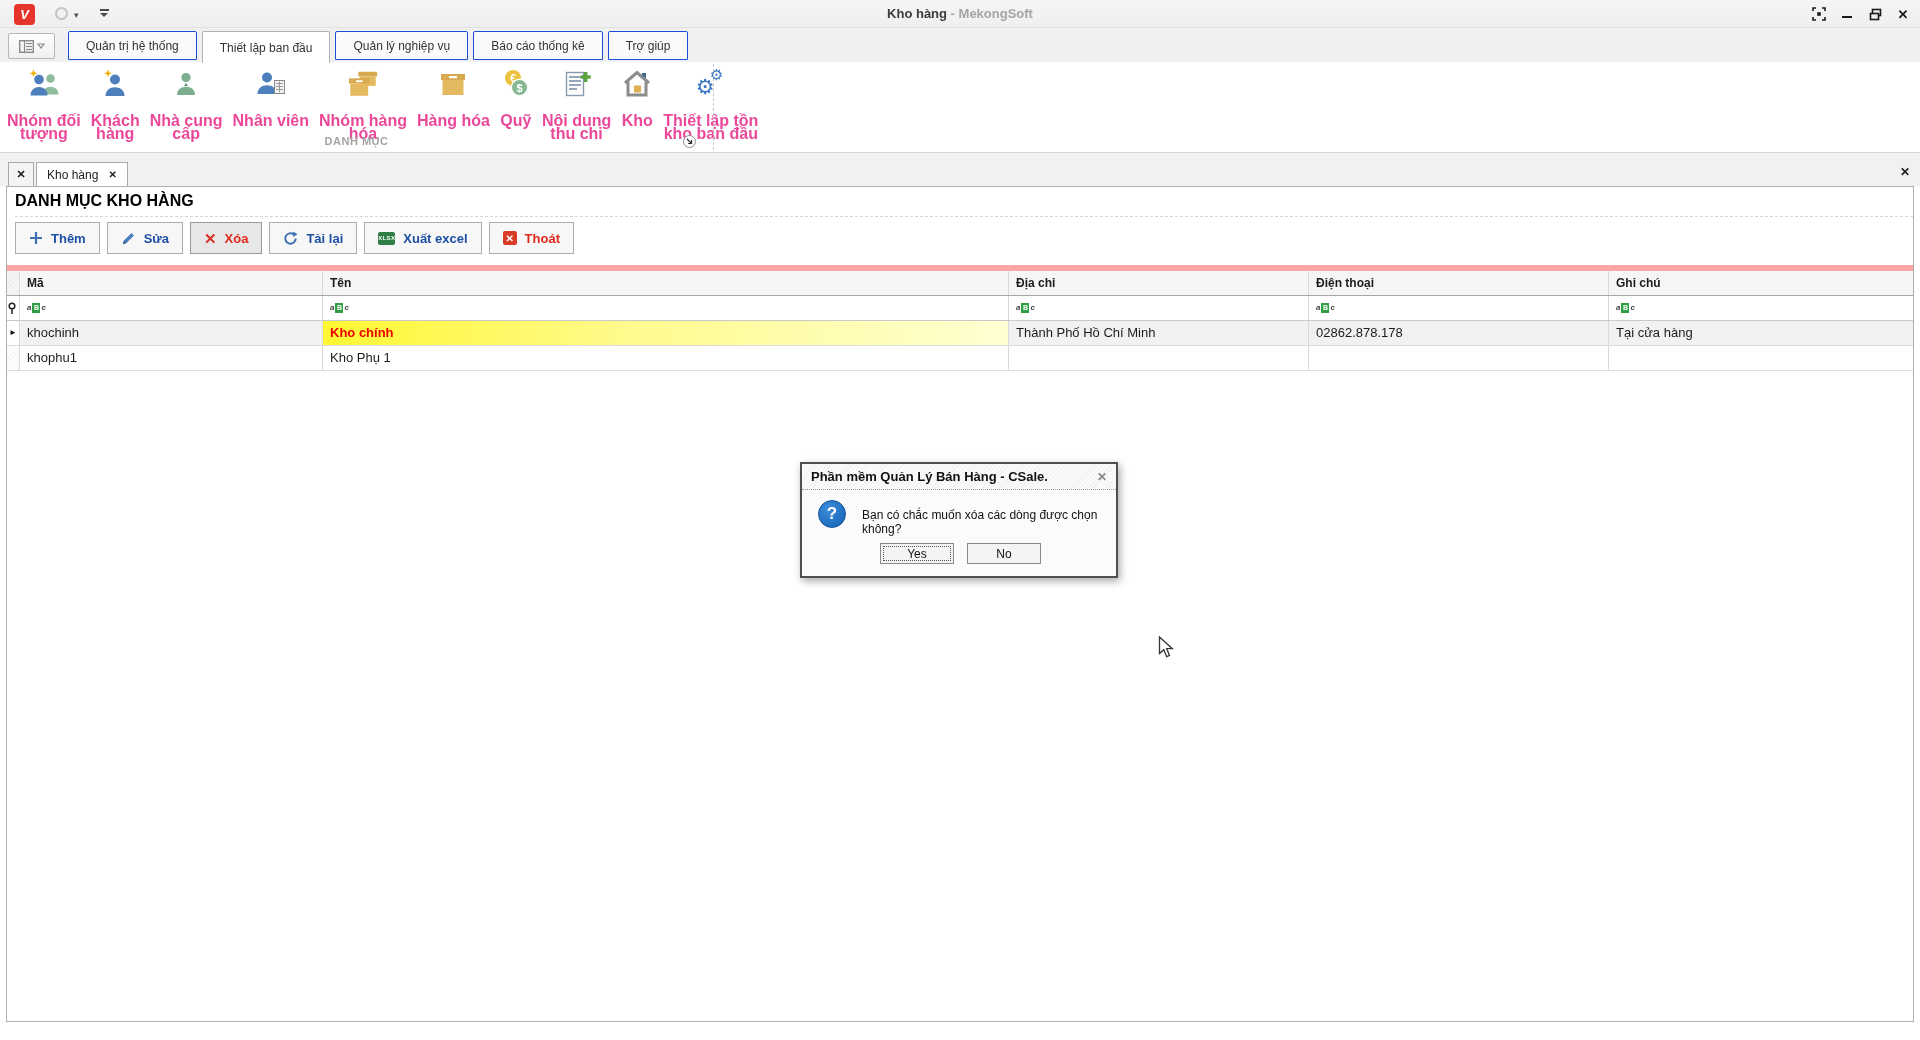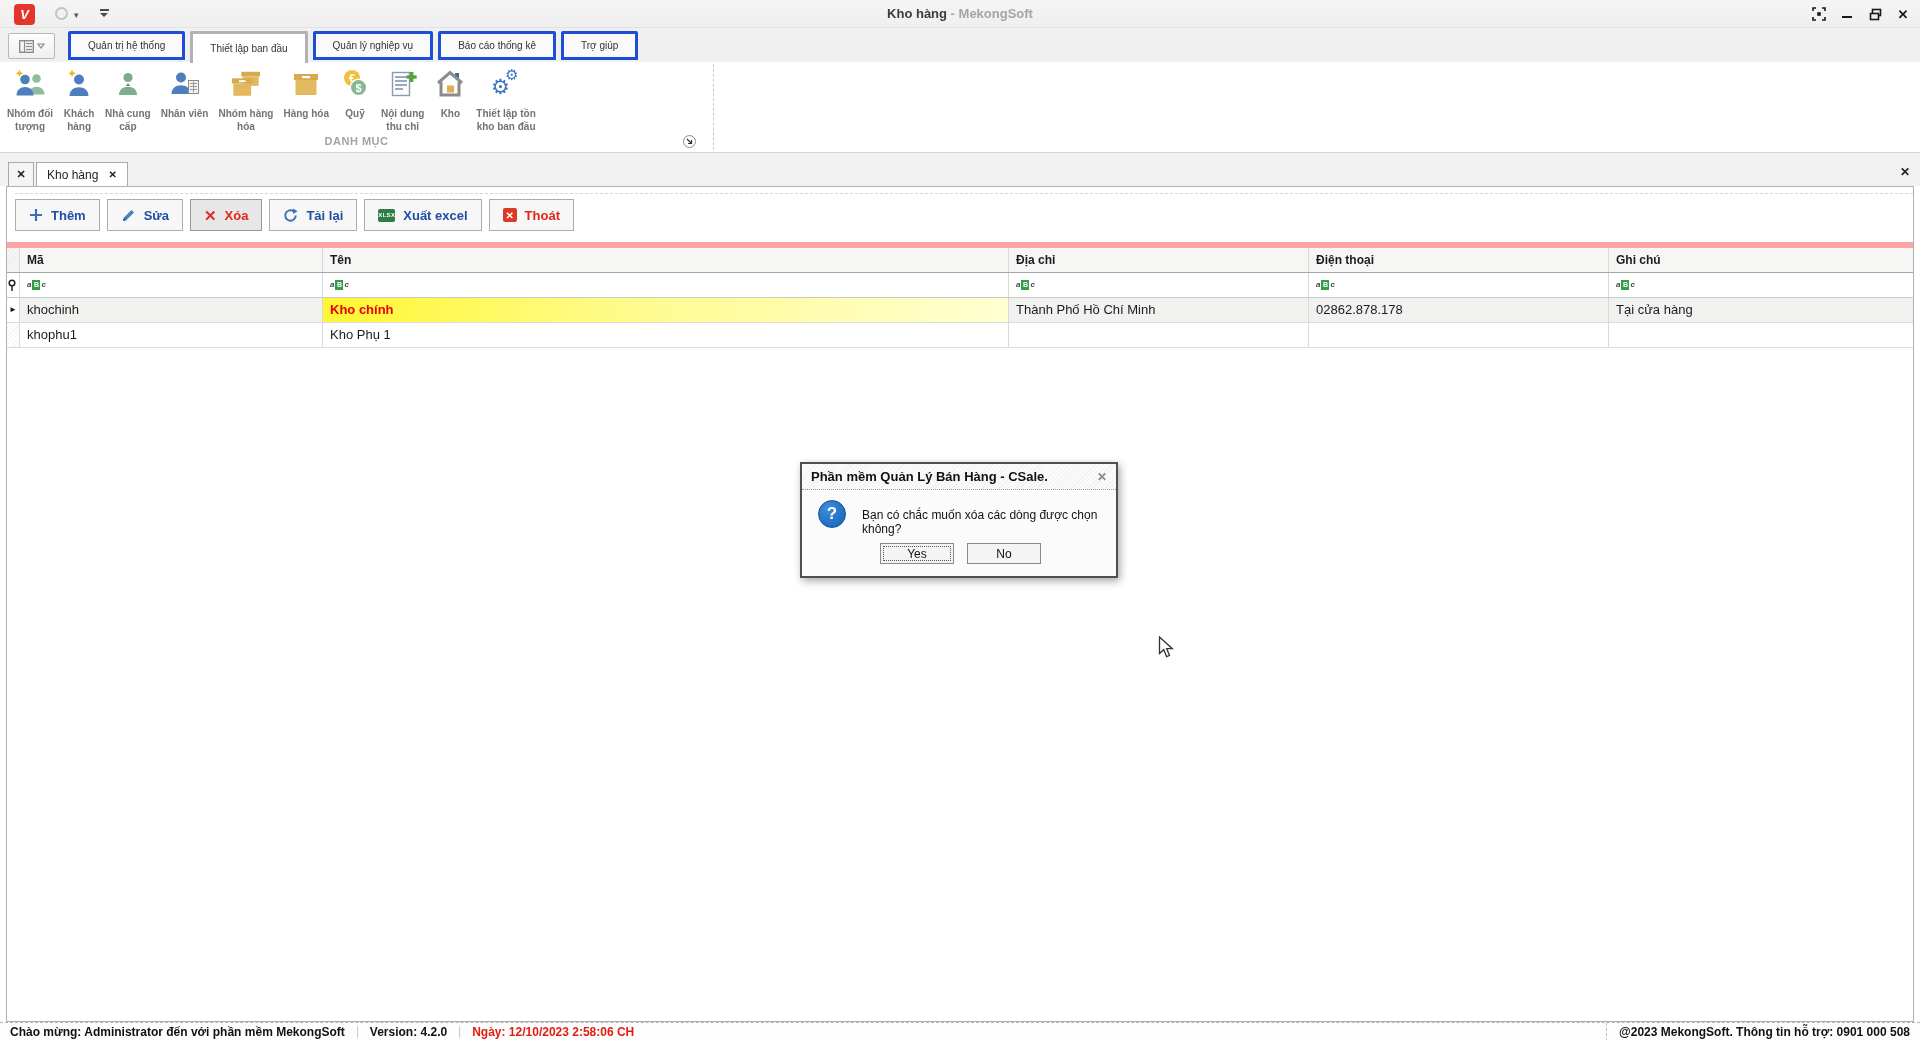--- a/index.html
+++ b/index.html
@@ -18,29 +18,29 @@
   .win-title { position:absolute; left:0; top:0; width:1920px; height:28px; text-align:center; line-height:28px; font-size:13px; }
   .win-title .main { font-weight:bold; color:#3c3c3c; }
   .win-title .rest { font-weight:bold; color:#a5a5a6; }
   .win-btns { position:absolute; right:6px; top:0; height:28px; display:flex; align-items:center; gap:6px; }
   .win-btn { width:22px; height:22px; display:flex; align-items:center; justify-content:center; color:#1a1a1a; font-weight:bold; font-size:13px; }
 
   
   .ribbon-tabrow { position:absolute; left:0; top:28px; width:1920px; height:34px; background:#f0f0f1; }
   .appmenu-btn { position:absolute; left:8px; top:5px; width:47px; height:26px; border:1px solid #b7b7b7; background:linear-gradient(#fdfdfd,#f0f0f0); border-radius:2px; display:flex; align-items:center; justify-content:center; gap:3px; }
   .rtabs { position:absolute; left:68px; top:3px; display:flex; gap:5px; height:31px; }
-  .rtab { height:29px; padding:0 17px; border:3px solid #1d4ed8; border-radius:2px 2px 0 0; background:#fafafa; font-size:10px; color:#333; display:flex; align-items:center; }
+  .rtab { height:29px; padding:0 17px; border:1px solid #1d4ed8; border-radius:2px 2px 0 0; background:#fafafa; font-size:12px; color:#333; display:flex; align-items:center; }
   .rtab.active { background:#fff; border-color:#b2b2b2; border-bottom:none; height:32px; position:relative; z-index:2; }
 
   
   .ribbon-body { position:absolute; left:0; top:62px; width:1920px; height:91px; background:#fff; border-bottom:1px solid #d4d4d4; }
   .ritems { position:absolute; left:2px; top:2px; display:flex; align-items:flex-start; }
   .ritem { display:flex; flex-direction:column; align-items:center; padding:4px 5px 0 5px; }
   .ritem .ric { width:32px; height:32px; display:flex; align-items:center; justify-content:center; }
-  .ritem .rlabel { margin-top:7px; font-size:10px; font-weight:bold; color:#737373; text-align:center; line-height:13px; white-space:pre-line; }
+  .ritem .rlabel { margin-top:14px; font-size:16px; font-weight:bold; color:#ec4899; text-align:center; line-height:13px; white-space:pre-line; }
   .group-label { position:absolute; left:0; top:73px; width:713px; text-align:center; font-size:11px; font-weight:bold; color:#a3a3a3; letter-spacing:.5px; }
   .group-launcher { position:absolute; left:683px; top:73px; width:13px; height:13px; border:1px solid #8f8f8f; border-radius:50%; display:flex; align-items:center; justify-content:center; background:#fdfdfd; }
   .group-sep { position:absolute; left:713px; top:2px; height:86px; border-left:1px dashed #c9c9c9; }
 
   
   .gearwrap { position:relative; width:32px; height:32px; }
   .gear-big { position:absolute; left:1px; top:8px; font-size:21px; color:#3a76c4; line-height:21px; }
   .gear-small { position:absolute; left:15px; top:-1px; font-size:15px; color:#3a76c4; line-height:15px; }
 
   
@@ -324,20 +324,21 @@
   <div class="docstrip hatch">
     <div class="doc-closeall hatch">✕</div>
     <div class="doc-tab">
       <span>Kho hàng</span>
       <span class="x">✕</span>
     </div>
     <div class="doc-right-x">✕</div>
   </div>
 
   <div class="panel">
+    <div class="page-title">DANH MỤC KHO HÀNG</div>
 
     <div class="toolbar">
       <button class="tbtn blue">
         <span class="tico">
             <svg width="14" height="14" viewBox="0 0 14 14">
               <path d="M7 1v12M1 7h12" stroke="#3f6fb5" stroke-width="2.2"></path>
             </svg>
           </span>
         <span>Thêm</span>
       </button>
@@ -454,30 +455,20 @@
       <span class="dx">✕</span>
     </div>
     <div class="dlg-body">
       <div class="q-icon">?</div>
       <div class="dlg-msg">Bạn có chắc muốn xóa các dòng được chọn không?</div>
       <button class="dlg-btn dlg-yes hatch">Yes</button>
       <button class="dlg-btn dlg-no hatch">No</button>
     </div>
   </div>
 
-  <div class="statusbar">
-    <div class="sb-left">
-      <span>Chào mừng: Administrator đến với phần mềm MekongSoft</span>
-      <span class="sb-sep"></span>
-      <span>Version: 4.2.0</span>
-      <span class="sb-sep"></span>
-      <span class="sb-date">Ngày: 12/10/2023 2:58:06 CH</span>
-    </div>
-    <div class="sb-right">@2023 MekongSoft. Thông tin hỗ trợ: 0901 000 508</div>
-  </div>
 
   <div class="cursor">
     <svg width="20" height="23" viewBox="0 0 20 23">
         <path d="M1.5 1 L1.5 17.5 L5.8 13.7 L8.6 20.7 L11.5 19.5 L8.7 12.7 L14.3 12.7 Z" fill="#fff" stroke="#333" stroke-width="1.3"></path>
       </svg>
   </div>
 
 </div>
 
 </body></html>

